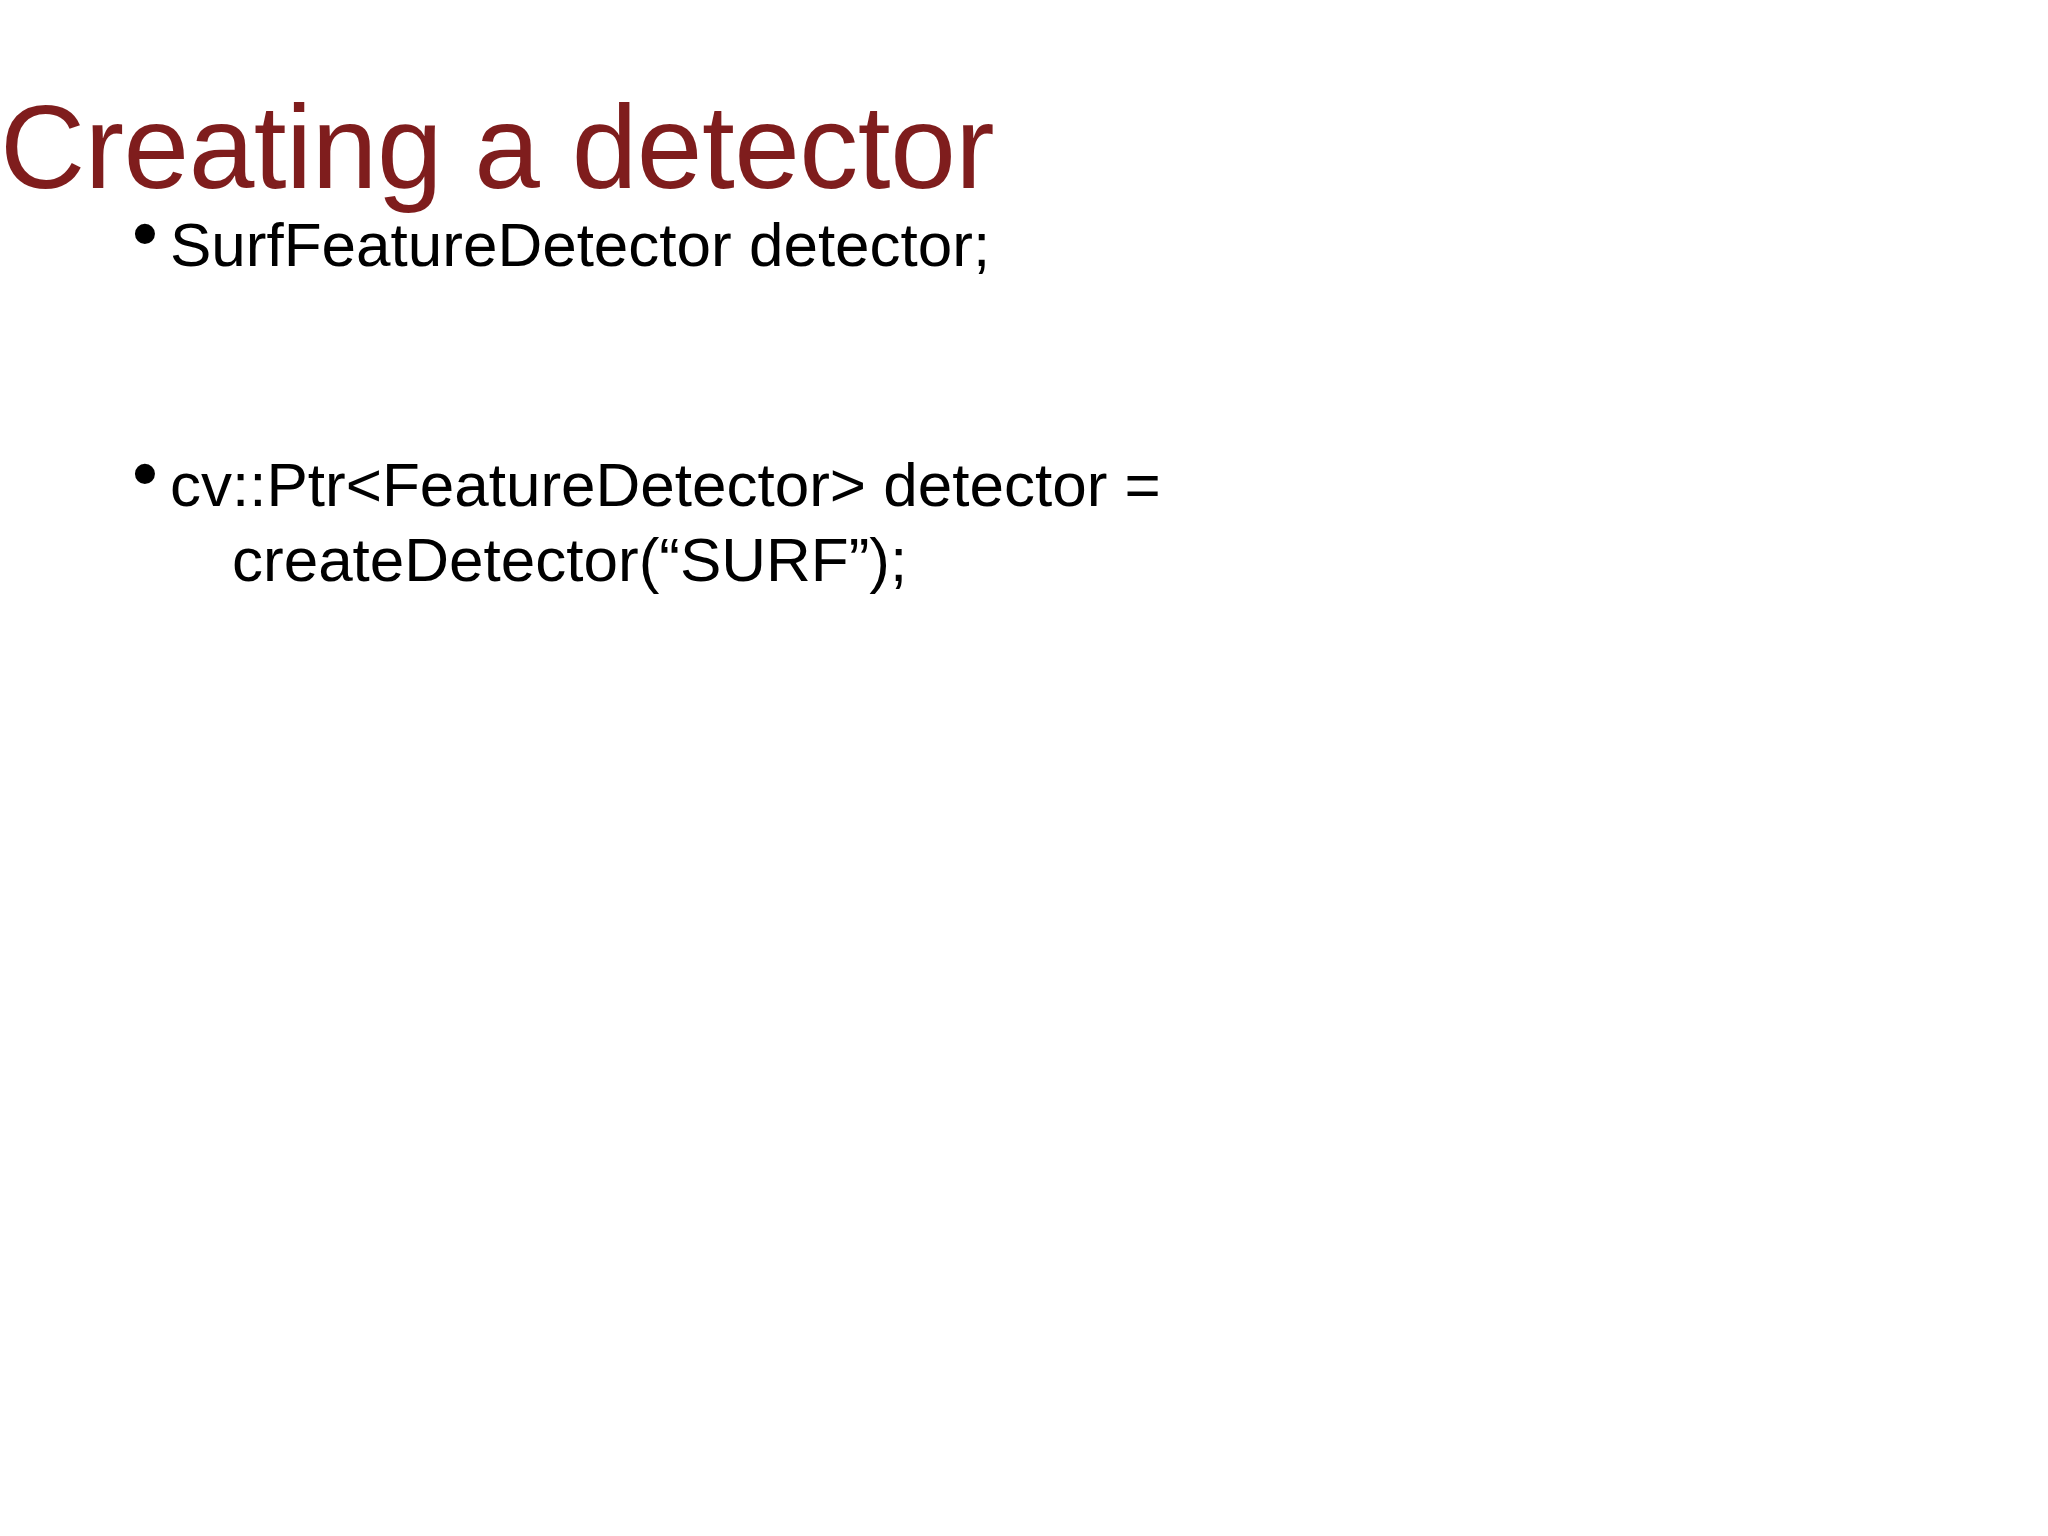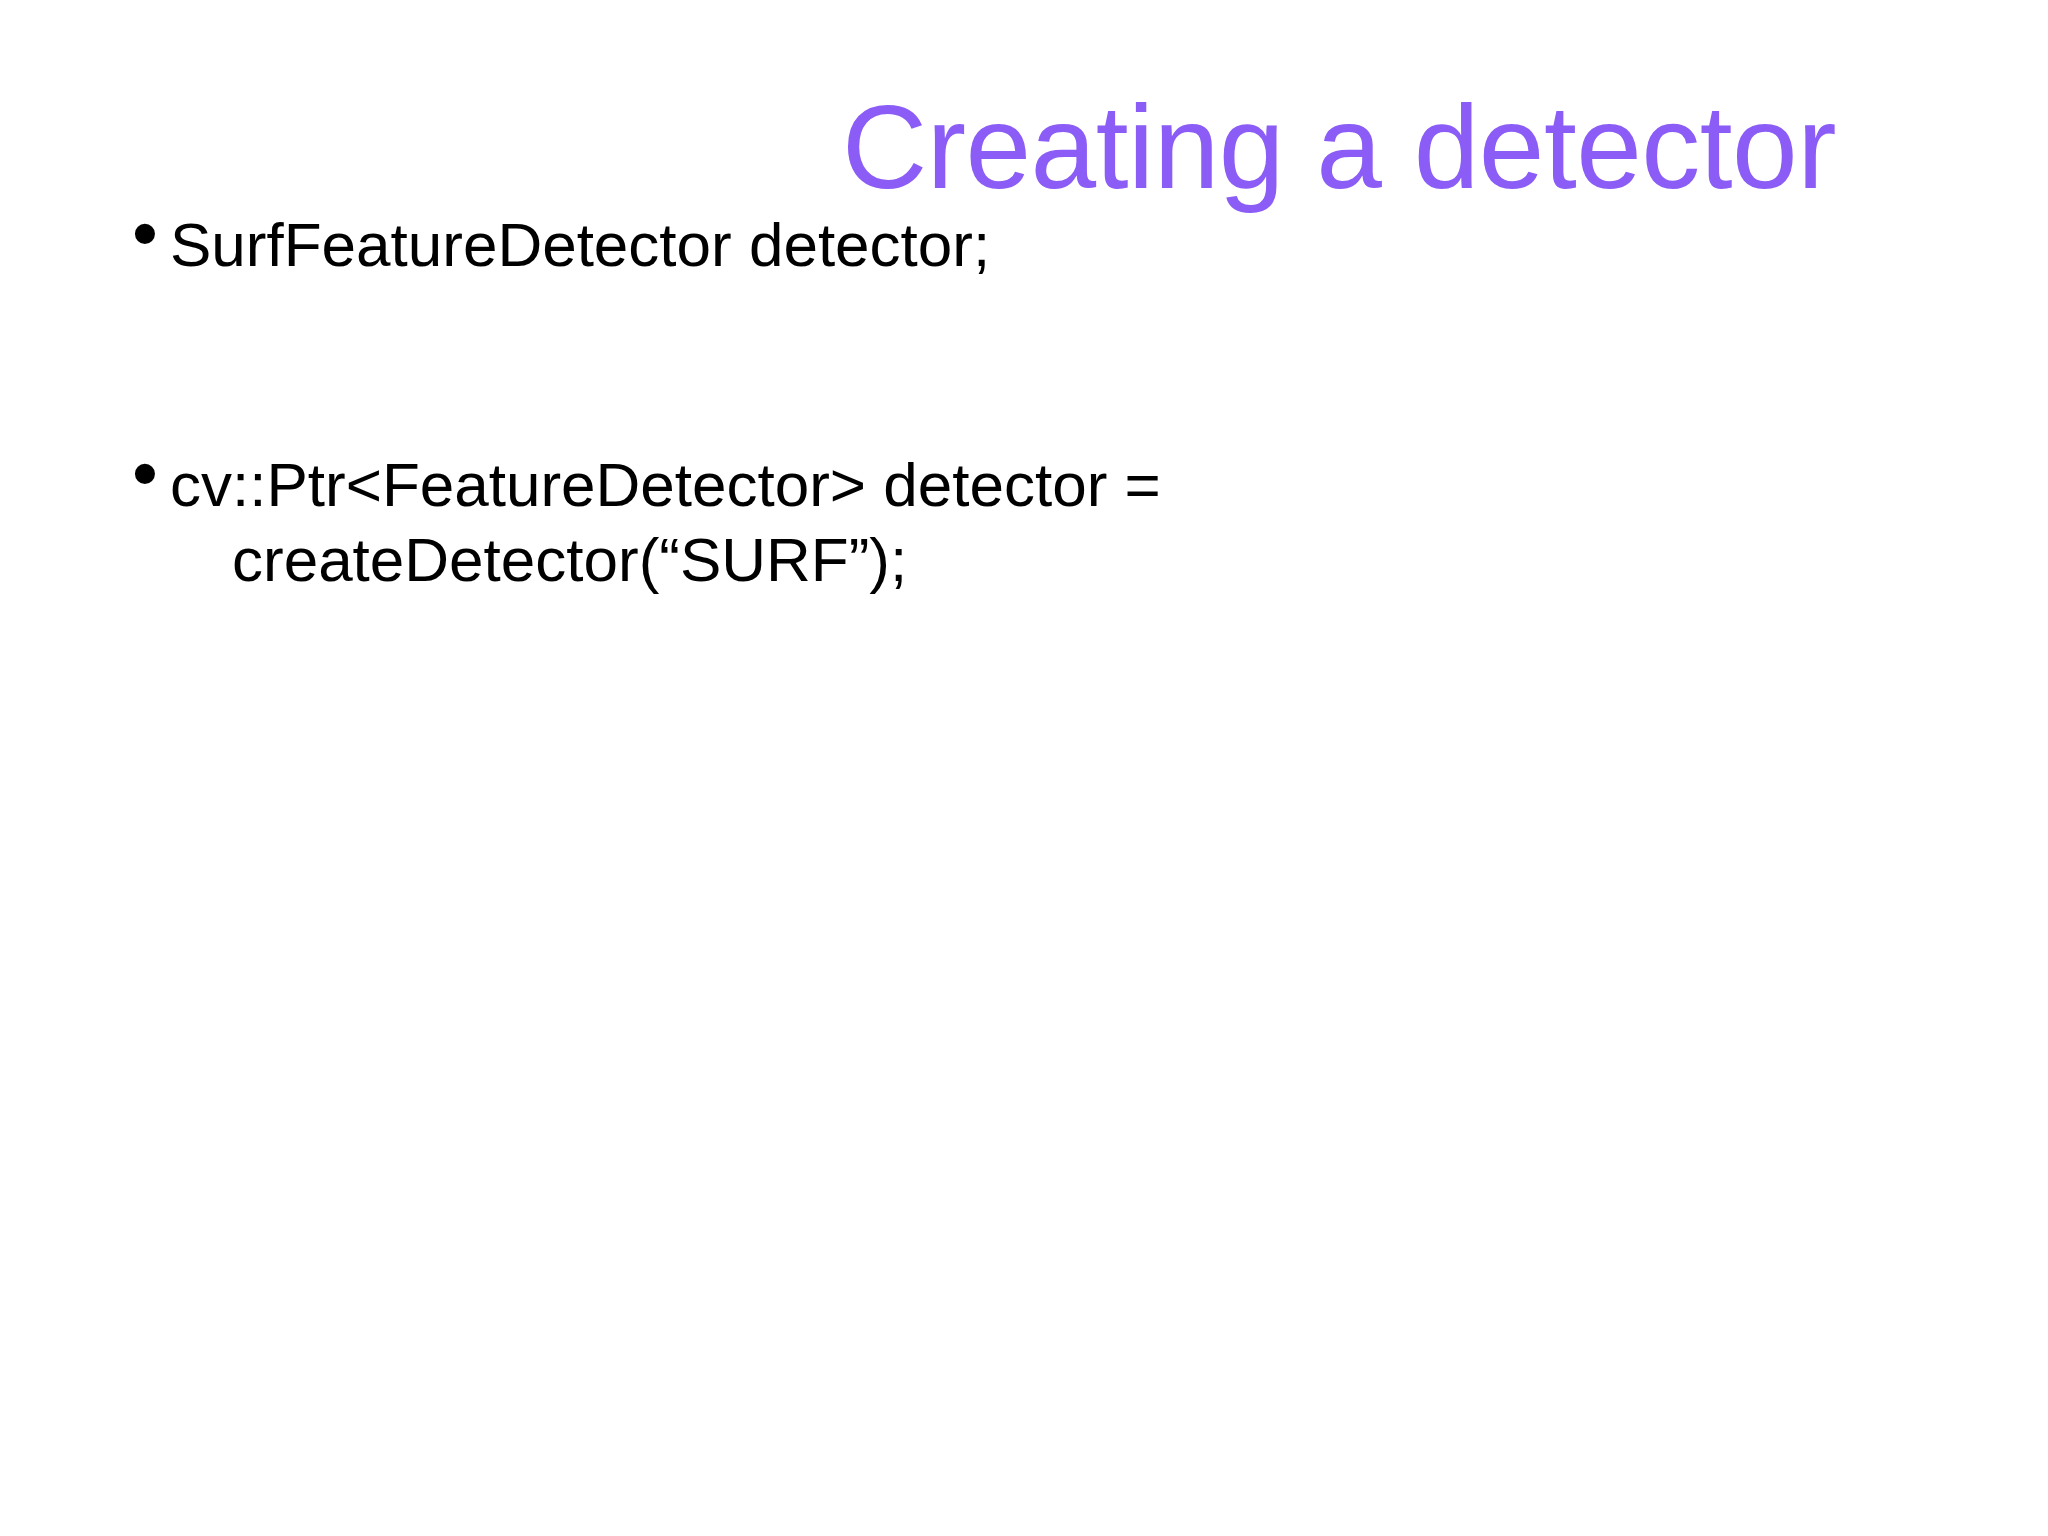--- a/index.html
+++ b/index.html
@@ -17,26 +17,26 @@
     font-family: "Liberation Sans", sans-serif;
     color: #000000;
   }
 
   
   .slide-title {
     position: absolute;
     left: 0;
     top: 2px;
     width: 1836px;
-    text-align: right;
+    text-align: left;
     font-size: 118px;
     line-height: 1.12;
     font-weight: 400;
     letter-spacing: -0.5px;
-    color: #8b5cf6;
+    color: #7f1d1d;
     white-space: nowrap;
   }
 
   
   .body-box {
     position: absolute;
     left: 110px;
     top: 190px;
     width: 1400px;
   }

